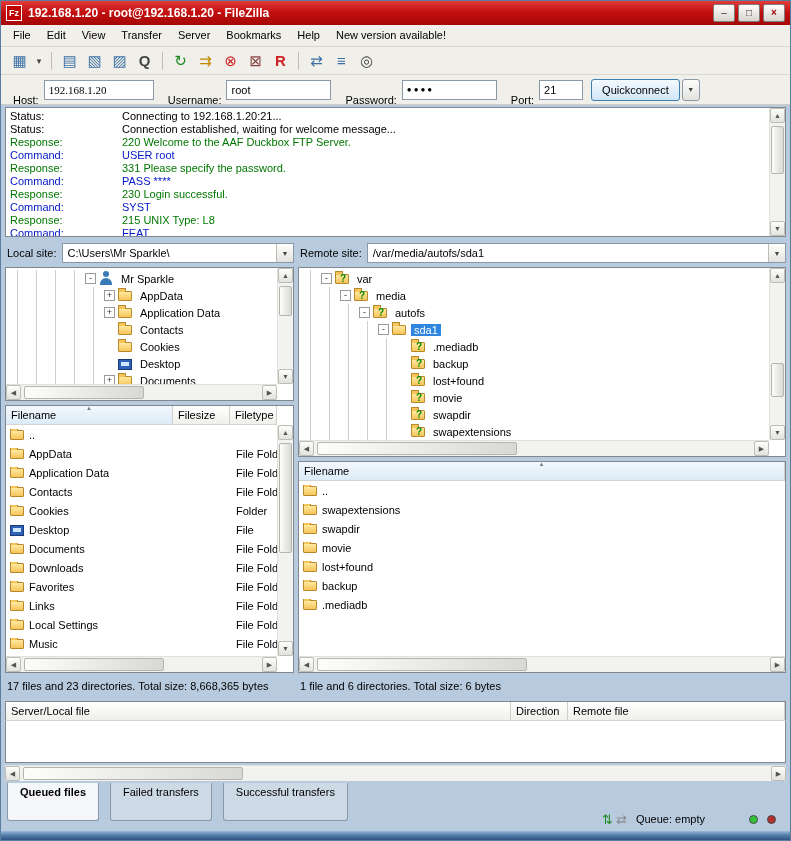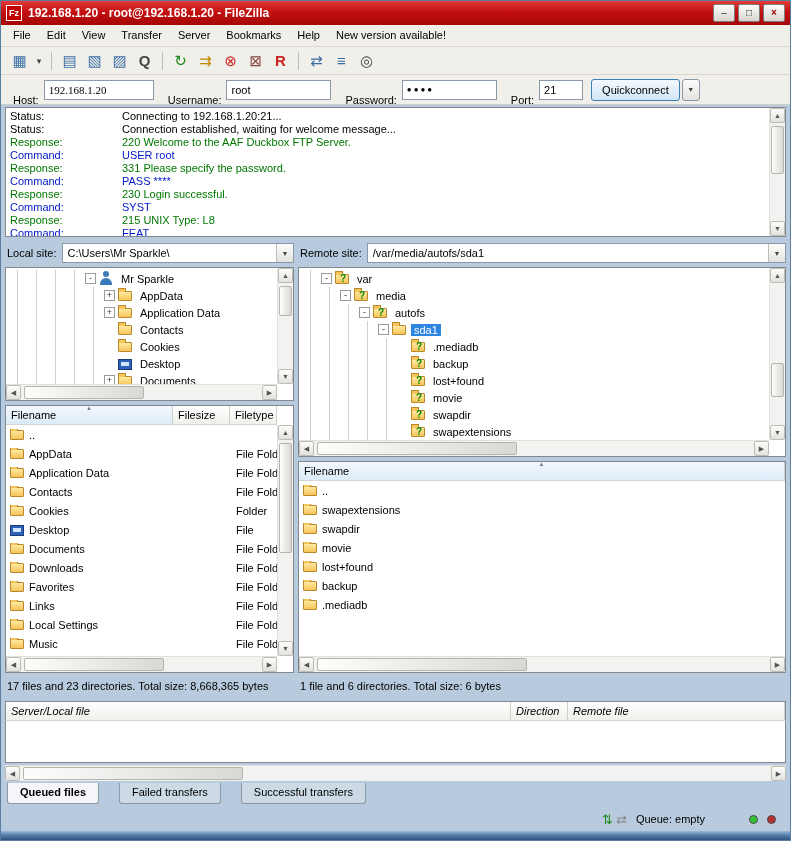--- a/index.html
+++ b/index.html
@@ -109,26 +109,26 @@
   .fname { display:flex; align-items:center; padding-left:4px; white-space:nowrap; overflow:hidden; }
   .fsize { text-align:right; padding-right:8px; }
   .ftype { padding-left:6px; white-space:nowrap; overflow:hidden; }
   .lrowswrap { margin-right:16px; }
 
   .pane-status { position:absolute; height:18px; line-height:18px; white-space:nowrap; overflow:hidden; }
 
   
   .queuehead { position:absolute; left:4px; right:4px; top:700px; height:20px;
     display:grid; grid-template-columns:505px 57px 1fr; background:linear-gradient(#ffffff,#efefeb);
-    border:1px solid #828790; border-bottom:1px solid #d5d5d0;font-style:italic; }
+    border:1px solid #828790; border-bottom:1px solid #d5d5d0; }
   .queuebody { position:absolute; left:4px; right:4px; top:720px; height:42px; background:#fff;
     border:1px solid #828790; border-top:none; }
   .tabsbar { position:absolute; left:6px; top:782px; height:22px; display:flex; }
-  .tab { padding:3px 12px 0; margin-right:20px; border:1px solid #8a99a8; border-top:none;
-    border-radius:0 0 3px 3px; background:#cdd9e5; height:21px; }
+  .tab { padding:3px 12px 0; margin-right:11px; border:1px solid #8a99a8; border-top:none;
+    border-radius:0 0 3px 3px; background:#cdd9e5; height:38px; }
   .tab.active { background:#f4f6f9; font-weight:bold; }
 
   
   .statusbar { position:absolute; left:0; right:0; top:804px; height:28px; display:flex;
     align-items:center; justify-content:flex-end; padding-right:14px; gap:9px; }
   .sico { font-size:13px; }
   .led { width:9px; height:9px; border-radius:50%; border:1px solid #4a4a4a; }
   .led.green { background:#35c13a; }
   .led.red { background:#b23030; }
   .led-gap { width:26px; }

